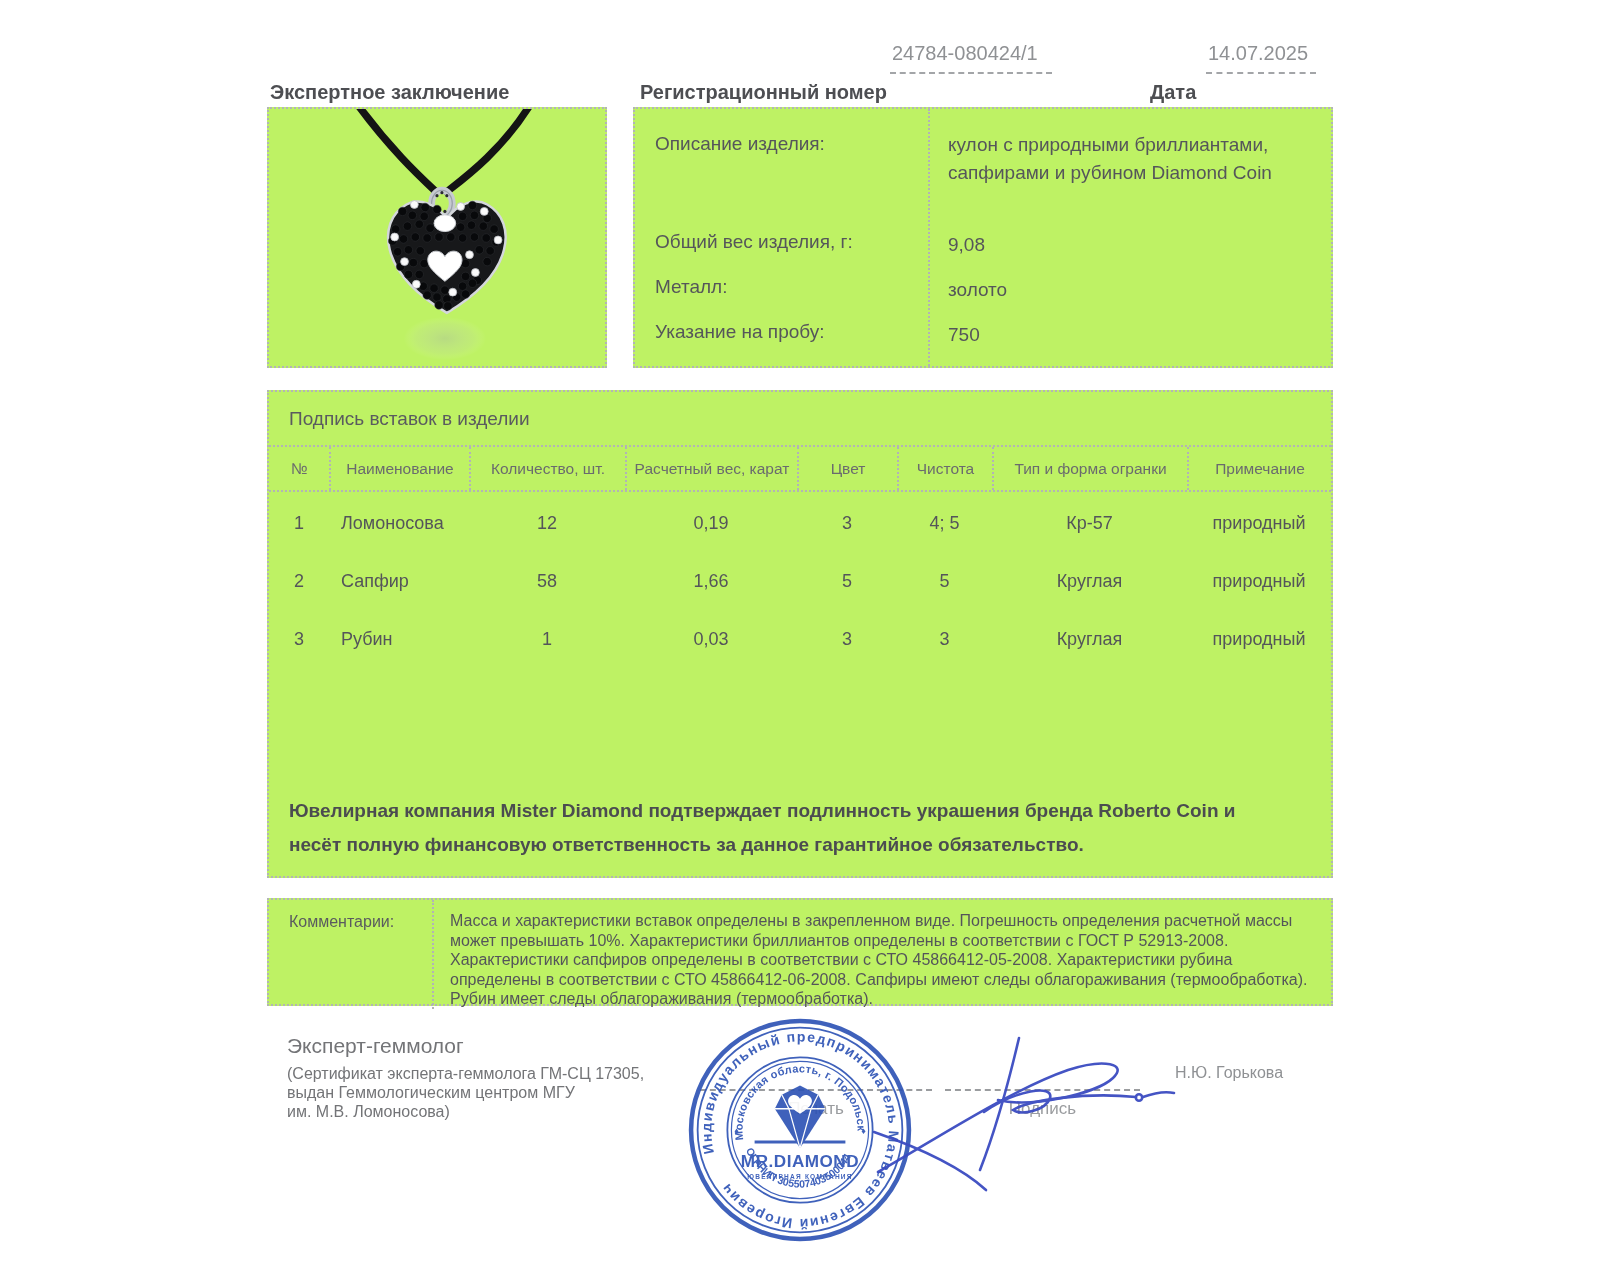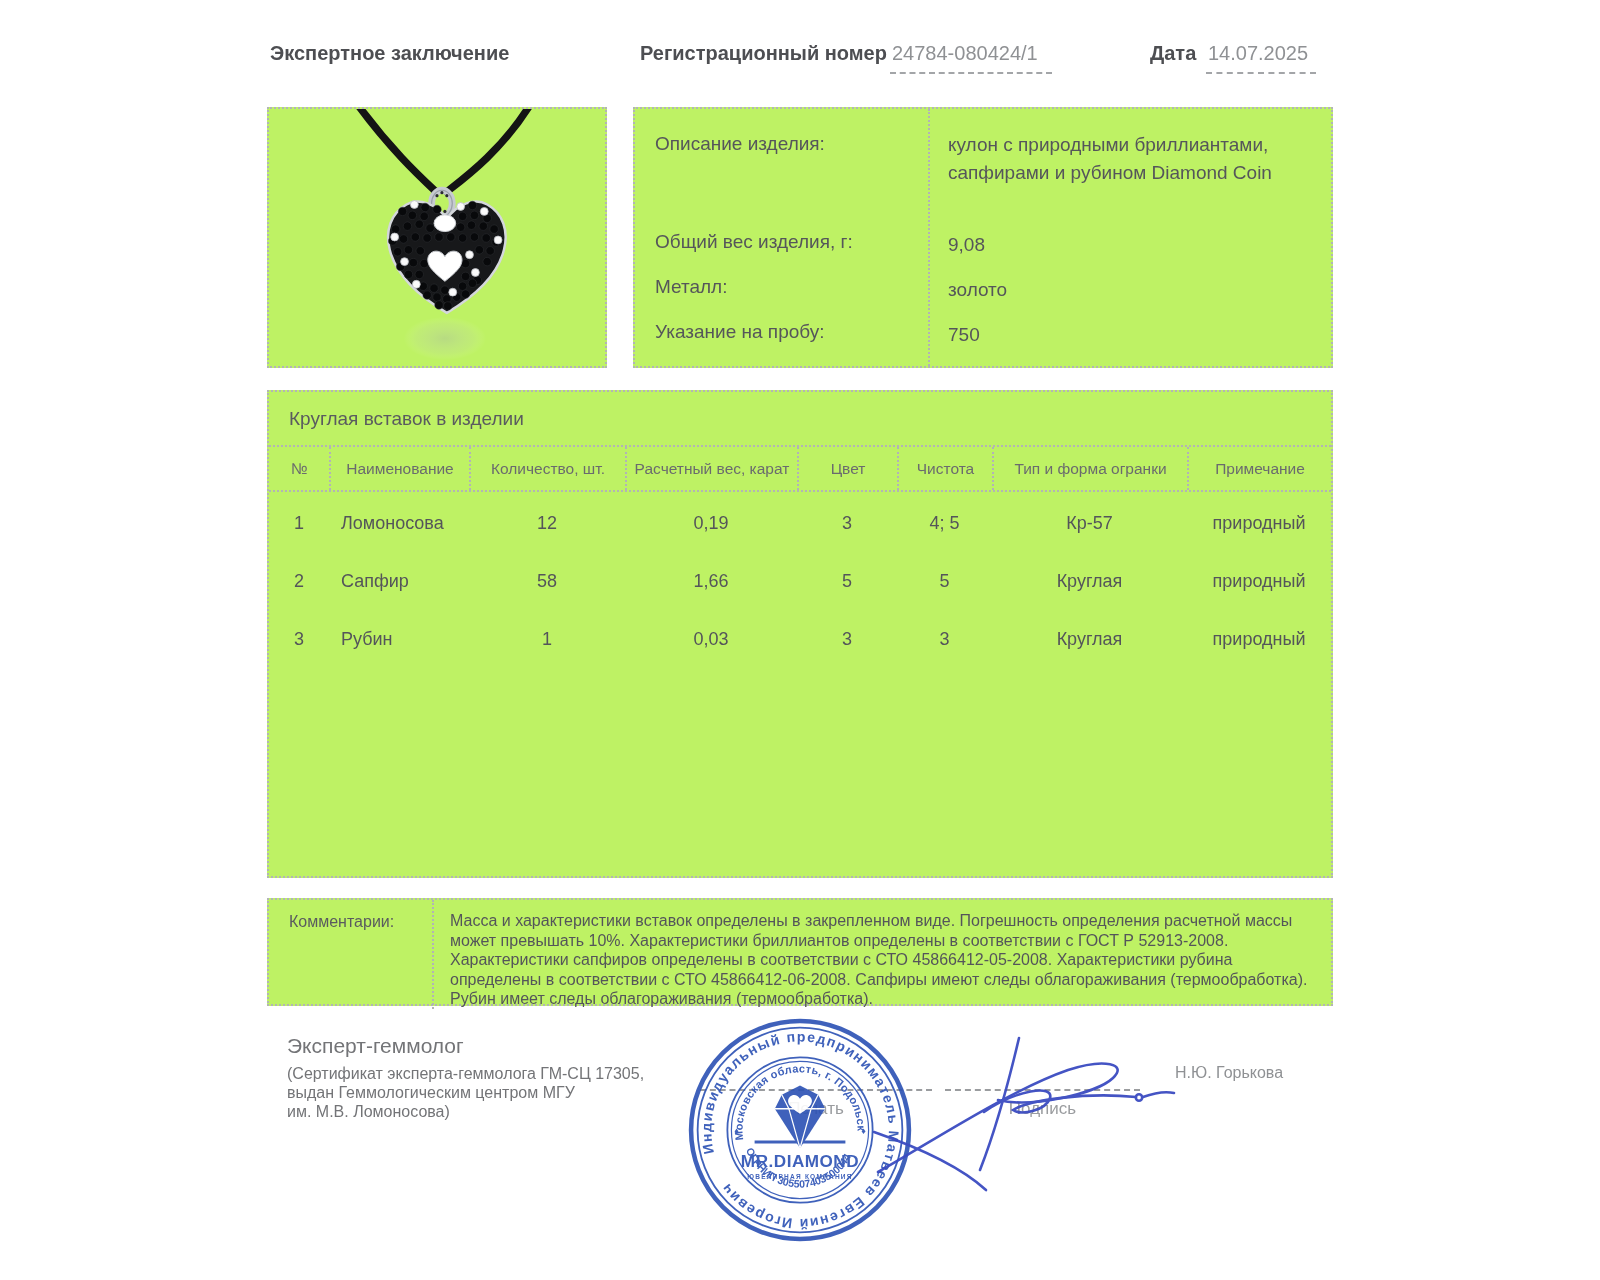--- a/index.html
+++ b/index.html
@@ -3,21 +3,21 @@
 <meta charset="utf-8">
 <style>
   html,body{margin:0;padding:0;background:#fff;}
   body{
     width:1600px;height:1280px;position:relative;overflow:hidden;
     font-family:"Liberation Sans",sans-serif;color:#55565a;
   }
   .abs{position:absolute;}
 
   
-  .h-label{font-size:20px;font-weight:700;color:#4d4e52;white-space:nowrap;}
+  .h-label{font-size:20px;font-weight:700;color:#4d4e52;white-space:nowrap;margin-top:39px;}
   .h-value{font-size:20px;color:#8f9194;white-space:nowrap;
            border-bottom:2px dashed #a3a5a8;padding:0 8px 7px 2px;}
 
   
   .dot-box{border:2px dotted #b2b4b6;box-sizing:border-box;background:#bef264;}
 
   
   .info-divider{position:absolute;left:293px;top:0;bottom:0;border-left:2px dotted #b2b4b6;}
   .info-label{font-size:19px;color:#55565a;white-space:nowrap;}
   .info-value{font-size:19px;color:#55565a;line-height:28px;white-space:pre-line;}
@@ -175,21 +175,21 @@
 сапфирами и рубином Diamond Coin</div>
   <div class="abs info-label" style="left:20px;top:122px;">Общий вес изделия, г:</div>
   <div class="abs info-value" style="left:313px;top:122px;">9,08</div>
   <div class="abs info-label" style="left:20px;top:167px;">Металл:</div>
   <div class="abs info-value" style="left:313px;top:167px;">золото</div>
   <div class="abs info-label" style="left:20px;top:212px;">Указание на пробу:</div>
   <div class="abs info-value" style="left:313px;top:212px;">750</div>
 </div>
 
 <div class="abs dot-box" style="left:267px;top:390px;width:1066px;height:488px;">
-  <div class="abs tbl-title" style="left:20px;top:16px;">Круглая вставок в изделии</div>
+  <div class="abs tbl-title" style="left:20px;top:16px;">Подпись вставок в изделии</div>
 
   <div class="tbl-header tbl-grid">
     <div>№</div>
     <div>Наименование</div>
     <div>Количество, шт.</div>
     <div>Расчетный вес, карат</div>
     <div>Цвет</div>
     <div>Чистота</div>
     <div>Тип и форма огранки</div>
     <div>Примечание</div>
@@ -221,20 +221,21 @@
       <div>Рубин</div>
       <div>1</div>
       <div>0,03</div>
       <div>3</div>
       <div>3</div>
       <div>Круглая</div>
       <div>природный</div>
     </div>
   </div>
 
+  <div class="guarantee">Ювелирная компания Mister Diamond подтверждает подлинность украшения бренда Roberto Coin и несёт полную финансовую ответственность за данное гарантийное обязательство.</div>
 </div>
 
 <div class="abs dot-box comments-box" style="left:267px;top:898px;width:1066px;height:108px;">
   <div class="comments-label">Комментарии:</div>
   <div class="comments-text">Масса и характеристики вставок определены в закрепленном виде. Погрешность определения расчетной массы может превышать 10%. Характеристики бриллиантов определены в соответствии с ГОСТ Р 52913-2008. Характеристики сапфиров определены в соответствии с СТО 45866412-05-2008. Характеристики рубина определены в соответствии с СТО 45866412-06-2008. Сапфиры имеют следы облагораживания (термообработка). Рубин имеет следы облагораживания (термообработка).</div>
 </div>
 
 <div class="abs expert-role" style="left:287px;top:1034px;">Эксперт-геммолог</div>
 <div class="abs expert-cert" style="left:287px;top:1064px;">(Сертификат эксперта-геммолога ГМ-СЦ 17305,
 выдан Геммологическим центром МГУ

